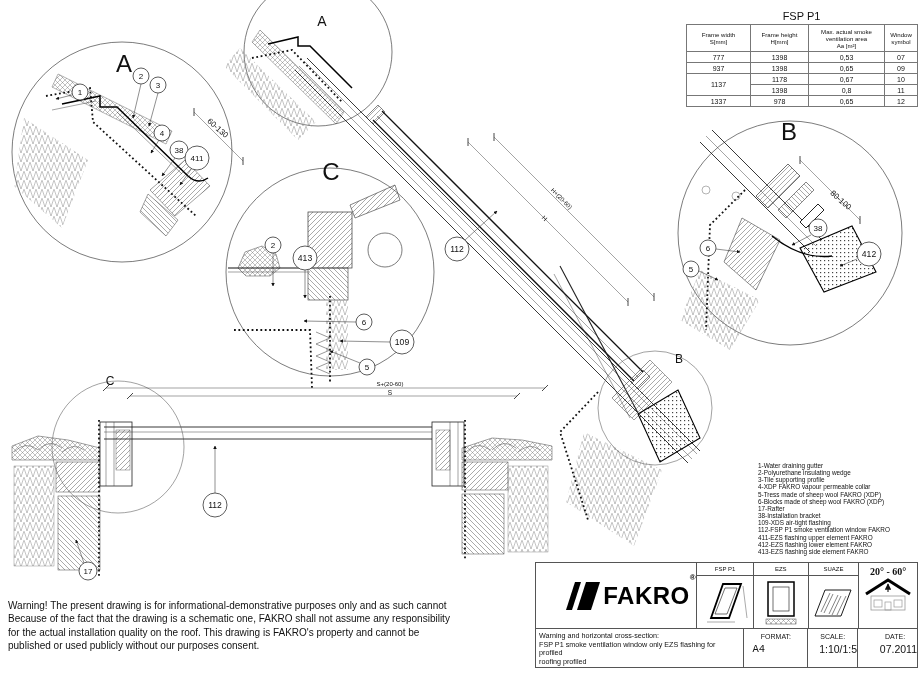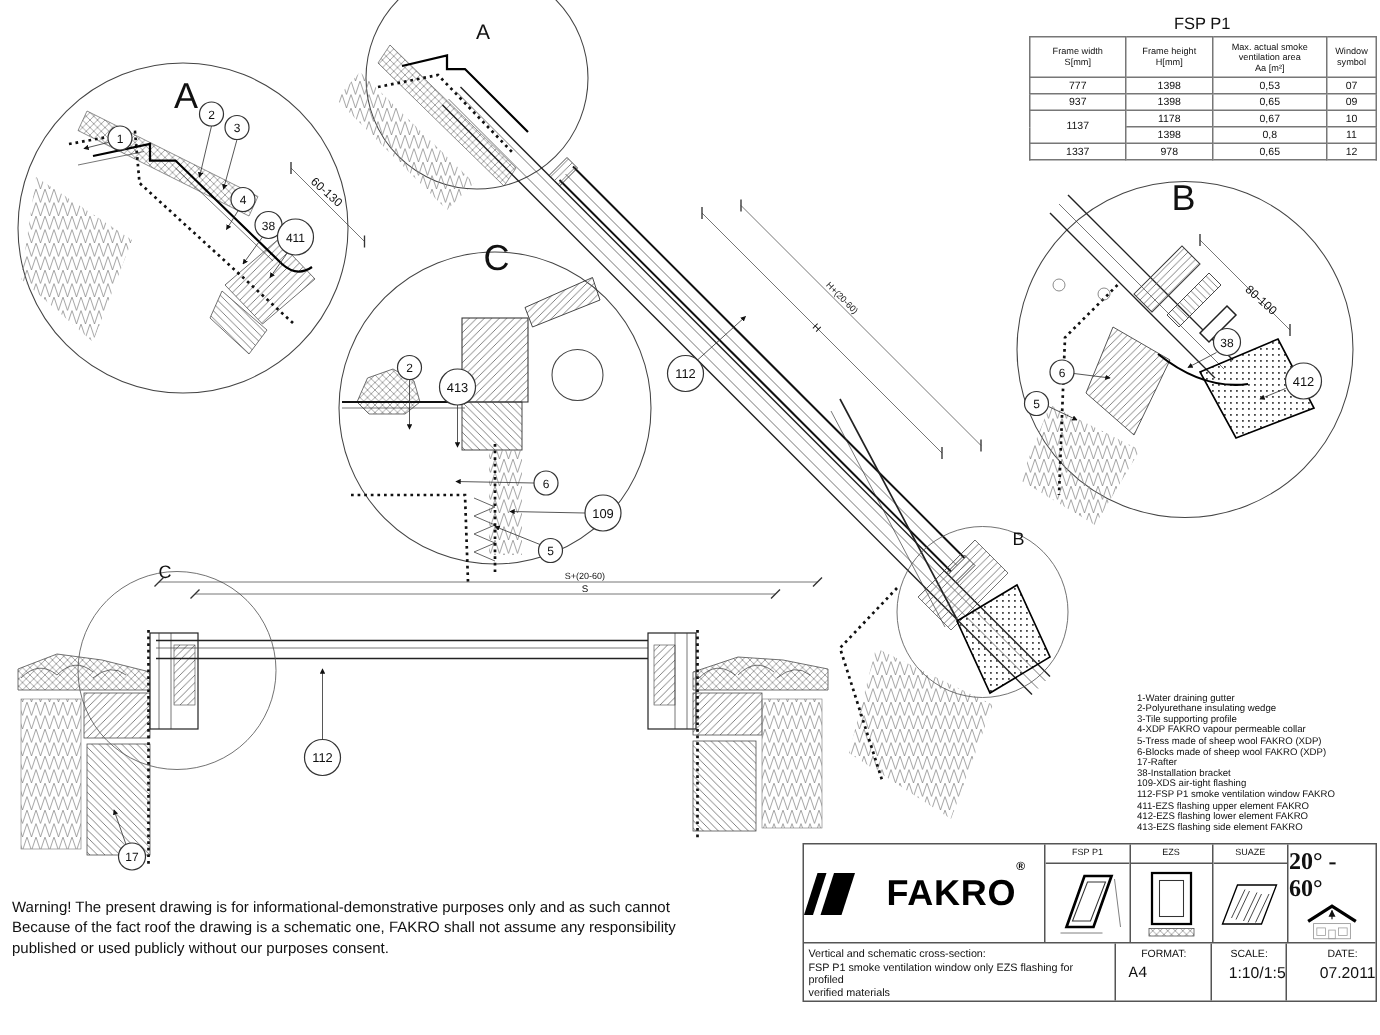--- a/index.html
+++ b/index.html
@@ -35,29 +35,29 @@
 
   
   .warn{position:absolute;left:8px;top:599px;width:452px;font-size:10px;line-height:13.3px;color:#111;}
 
   
   .tb{position:absolute;left:535px;top:562px;width:383px;border:1px solid #555;background:#fff;color:#111;box-sizing:border-box;}
   .tb-row1{display:flex;height:65px;}
   .tb-row2{display:flex;height:38px;border-top:1px solid #555;}
   .tb-cell{border-right:1px solid #555;box-sizing:border-box;overflow:hidden;}
   .tb-cell:last-child{border-right:none;}
-  .logo-cell{width:162px;display:flex;align-items:center;justify-content:flex-start;gap:21px;}
+  .logo-cell{width:162px;display:flex;align-items:center;justify-content:flex-end;gap:3px;}
   .logo-text{font-size:24px;font-weight:bold;letter-spacing:.5px;color:#000;}
   .logo-reg{font-size:8px;vertical-align:top;position:relative;top:-9px;}
   .icon-cell{display:flex;flex-direction:column;}
   .ic1{width:57px;} .ic2{width:55px;} .ic3{width:51px;}
   .icon-head{height:12px;border-bottom:1px solid #555;font-size:6px;text-align:center;line-height:12px;}
   .icon-body{flex:1;display:flex;align-items:center;justify-content:center;}
   .angle-cell{width:58px;display:flex;flex-direction:column;align-items:center;padding-top:3px;box-sizing:border-box;}
-  .angle-val{font-family:"Liberation Serif",serif;font-weight:bold;font-size:16px;}
+  .angle-val{font-family:"Liberation Serif",serif;font-weight:bold;font-size:10px;}
   .desc-cell{width:218px;font-size:7.2px;line-height:8.6px;padding:3px 3px;box-sizing:border-box;}
   .meta-cell{display:flex;flex-direction:column;padding-top:4px;box-sizing:border-box;}
   .mc1{width:67px;} .mc2{width:52px;} .mc3{width:46px;margin-left:15px;}
   .meta-label{font-size:7px;text-align:center;}
   .meta-val{font-size:10.5px;padding-top:3px;text-align:right;}
   .meta-val.left{text-align:left;padding-left:8px;font-family:Liberation Mono, monospace;}
 </style>
 </head>
 <body>
 
@@ -362,21 +362,22 @@
   <div>38-Installation bracket</div>
   <div>109-XDS air-tight flashing</div>
   <div>112-FSP P1 smoke ventilation window FAKRO</div>
   <div>411-EZS flashing upper element FAKRO</div>
   <div>412-EZS flashing lower element FAKRO</div>
   <div>413-EZS flashing side element FAKRO</div>
 </div>
 
 <div class="warn">
   <div>Warning! The present drawing is for informational-demonstrative purposes only and as such cannot</div>
-  <div>Because of the fact roof the drawing is a schematic one, FAKRO shall not assume any responsibility</div>
+  <div>Because of the fact that the drawing is a schematic one, FAKRO shall not assume any responsibility</div>
+  <div>for the actual installation quality on the roof. This drawing is FAKRO's property and cannot be</div>
   <div>published  or used publicly without our purposes consent.</div>
 </div>
 
 <div class="tb">
   <div class="tb-row1">
     <div class="tb-cell logo-cell">
       <svg width="34" height="28" viewBox="0 0 34 28">
         <polygon points="0,28 9,0 34,0 25,28" fill="#000"></polygon>
         <polygon points="15,0 20,0 11,28 6,28" fill="#fff"></polygon>
       </svg>
@@ -418,23 +419,23 @@
         <path d="M25,15 L25,7" stroke="#000" stroke-width="1" marker-end="url(#arr)" fill="none"></path>
         <rect x="8" y="19" width="34" height="14" fill="none" stroke="#999" stroke-width=".8"></rect>
         <rect x="11" y="23" width="8" height="7" fill="none" stroke="#999" stroke-width=".7"></rect>
         <rect x="31" y="23" width="8" height="7" fill="none" stroke="#999" stroke-width=".7"></rect>
         <rect x="22" y="25" width="6" height="8" fill="none" stroke="#999" stroke-width=".7"></rect>
       </svg>
     </div>
   </div>
   <div class="tb-row2">
     <div class="tb-cell desc-cell">
-      <div>Vertical and schematic cross-section:</div>
+      <div>Warning and horizontal cross-section:</div>
       <div>FSP P1 smoke ventilation window only EZS flashing for profiled</div>
-      <div>verified materials</div>
+      <div>roofing profiled</div>
     </div>
     <div class="tb-cell meta-cell mc1">
       <div class="meta-label">FORMAT:</div>
       <div class="meta-val left">A4</div>
     </div>
     <div class="tb-cell meta-cell mc2">
       <div class="meta-label">SCALE:</div>
       <div class="meta-val">1:10/1:5</div>
     </div>
     <div class="tb-cell meta-cell mc3">

